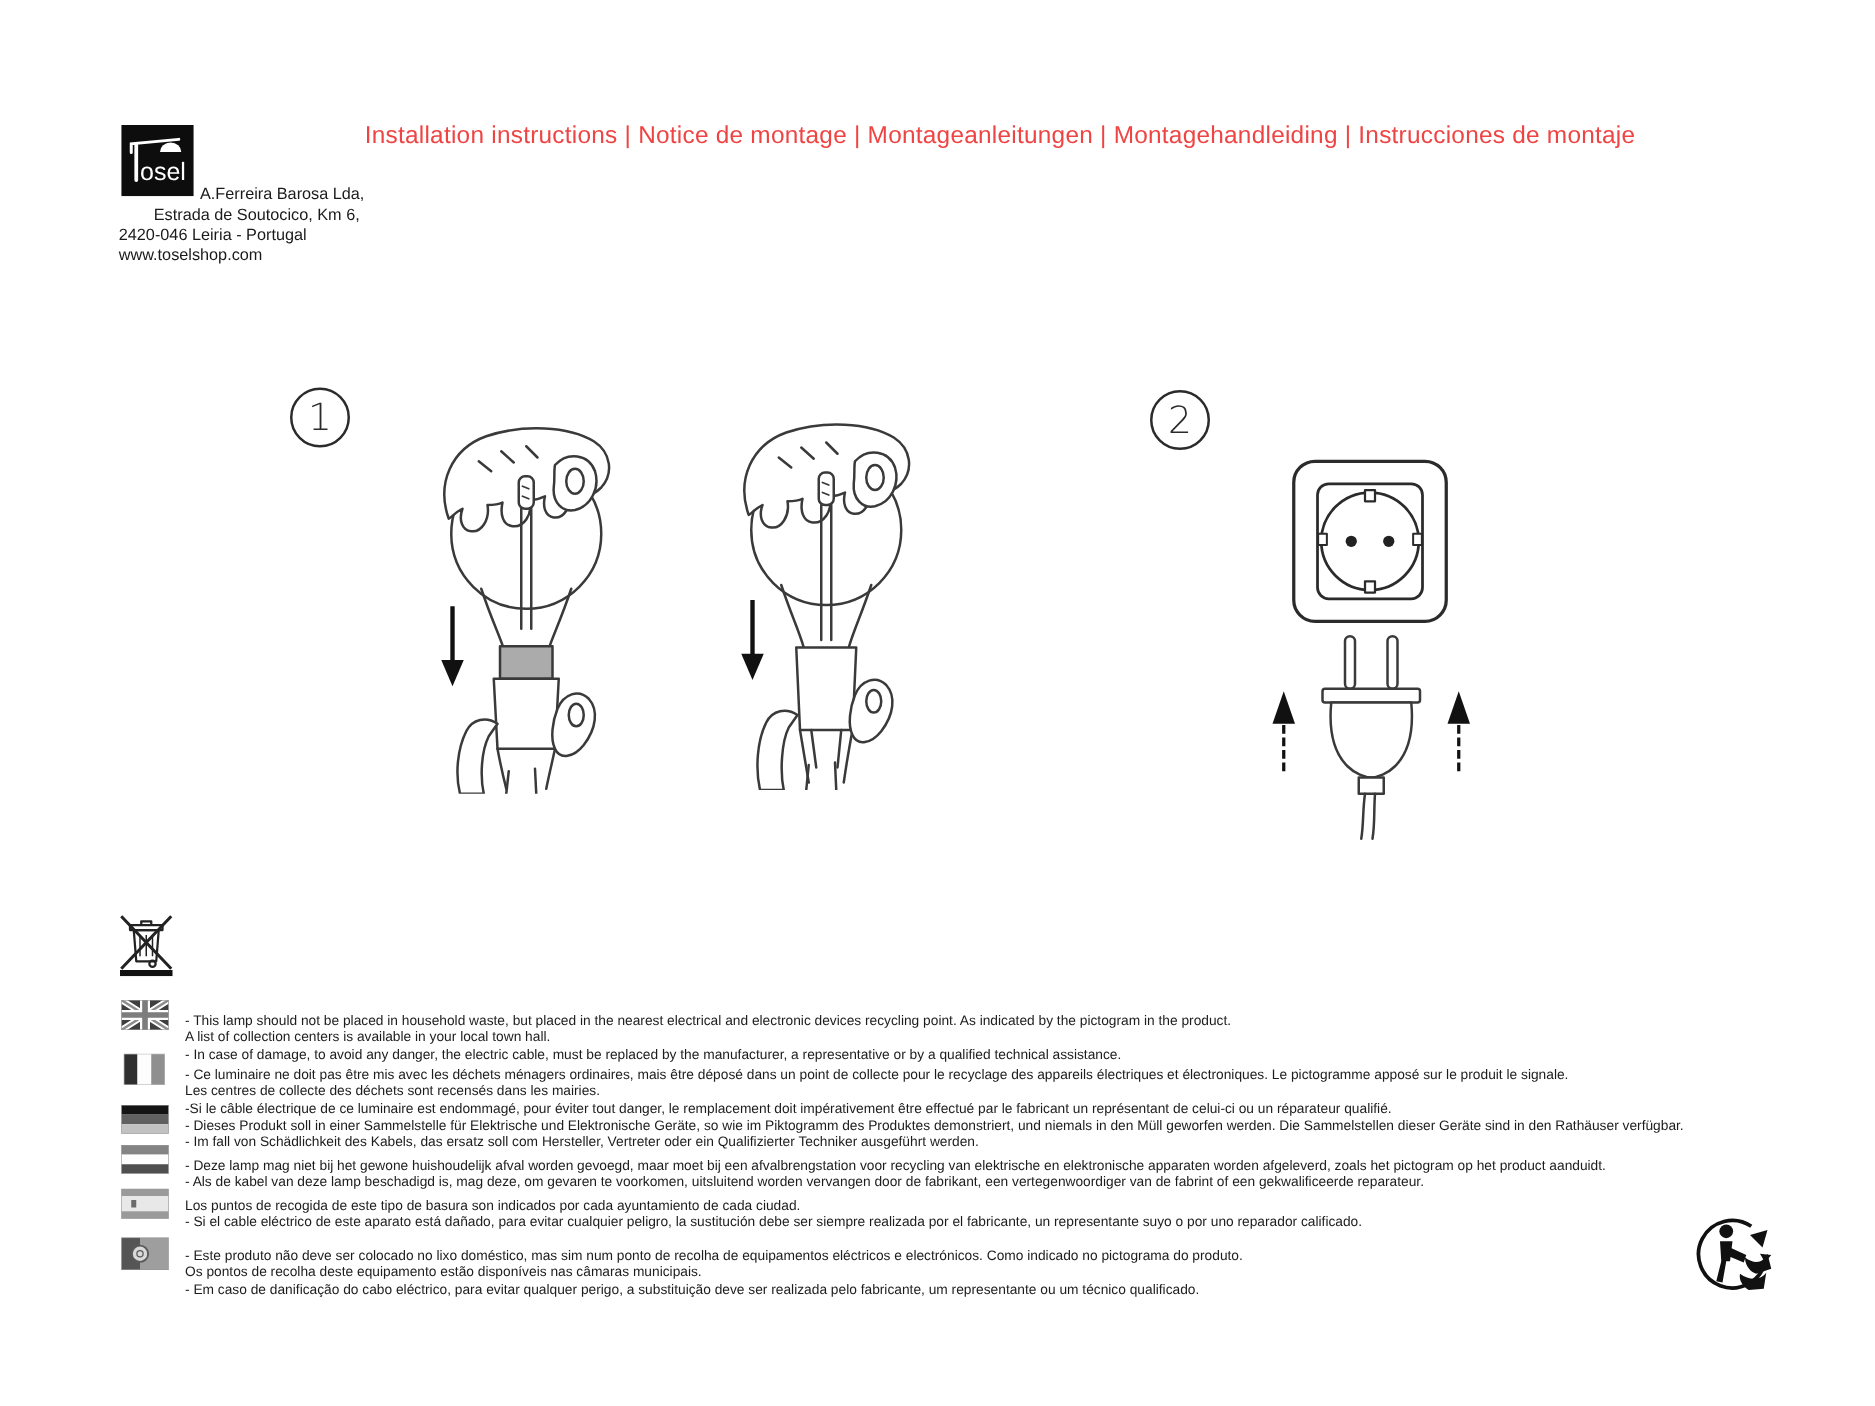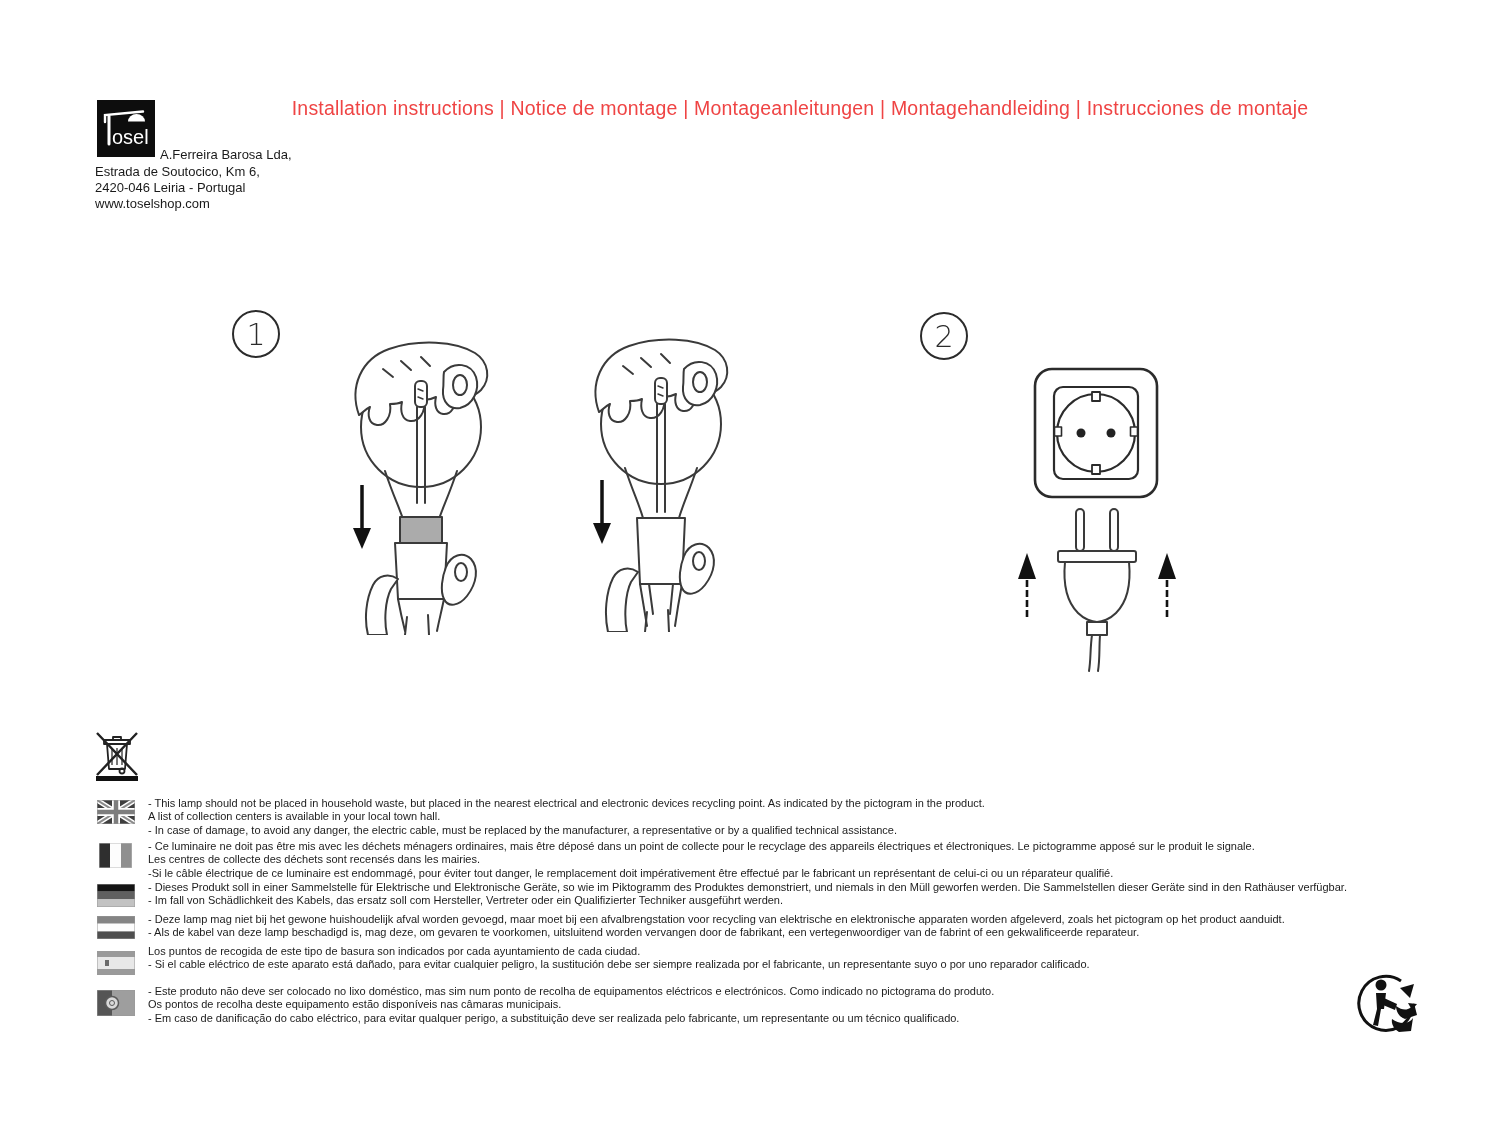--- a/index.html
+++ b/index.html
@@ -4,28 +4,28 @@
 <style>
   html,body{margin:0;padding:0;background:#fff;}
   .page{position:relative;width:1500px;height:1125px;background:#fff;overflow:hidden;
         font-family:"Liberation Sans",sans-serif;color:#1a1a1a;}
   .abs{position:absolute;}
   .header-title{left:235px;top:97px;width:1130px;text-align:center;font-size:19.5px;
                 letter-spacing:0.2px;color:#ef4444;white-space:nowrap;}
   .logo-box{left:97px;top:100px;width:58px;height:57px;}
   .company-name{left:160px;top:147px;font-size:13px;}
   .addr{left:95px;font-size:13px;}
-  .addr1{top:164px;} .addr2{top:180px;} .addr3{top:196px;}
+  .addr1{top:164px;margin-left:28px;} .addr2{top:180px;} .addr3{top:196px;}
   .step-circle{width:44px;height:44px;border:2px solid #2b2b2b;border-radius:50%;
                display:flex;align-items:center;justify-content:center;font-size:30px;
                color:#2b2b2b;font-family:"DejaVu Sans",sans-serif;font-weight:300;}
   .step1{left:232px;top:310px;} .step2{left:920px;top:312px;}
   .lang-row{left:97px;width:1370px;}
   .flag{position:absolute;left:0;width:38px;}
-  .lang-text{position:absolute;left:51px;top:0;width:1310px;font-size:11px;
+  .lang-text{position:absolute;left:51px;top:14px;width:1310px;font-size:11px;
              line-height:13.4px;color:#1c1c1c;white-space:nowrap;}
   svg{display:block;}
   .lineart{stroke:#3a3a3a;stroke-width:2;fill:none;stroke-linecap:round;stroke-linejoin:round;}
 </style>
 </head>
 <body>
 
 <div class="page">
 
   <div class="abs header-title">Installation instructions | Notice de montage | Montageanleitungen | Montagehandleiding | Instrucciones de montaje</div>

